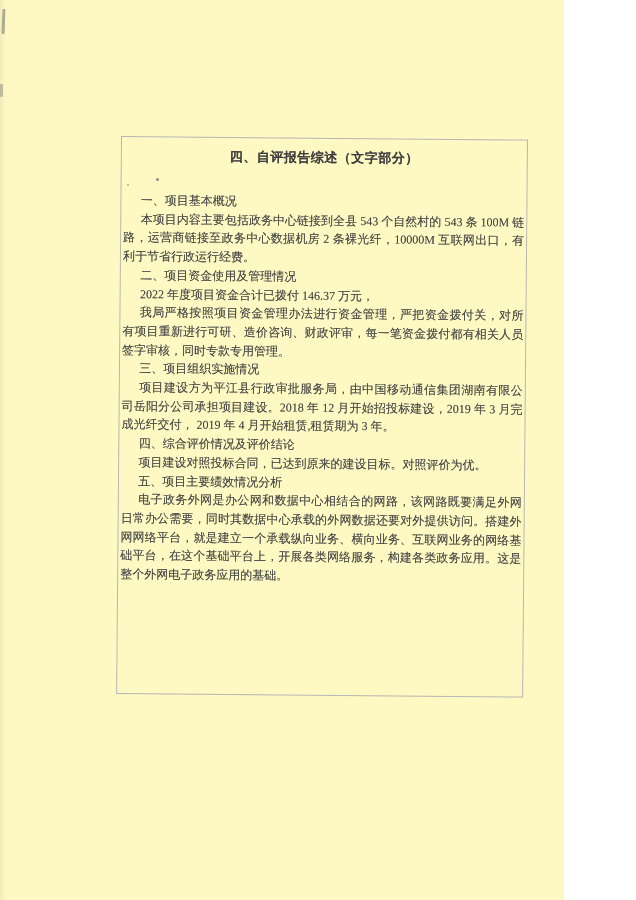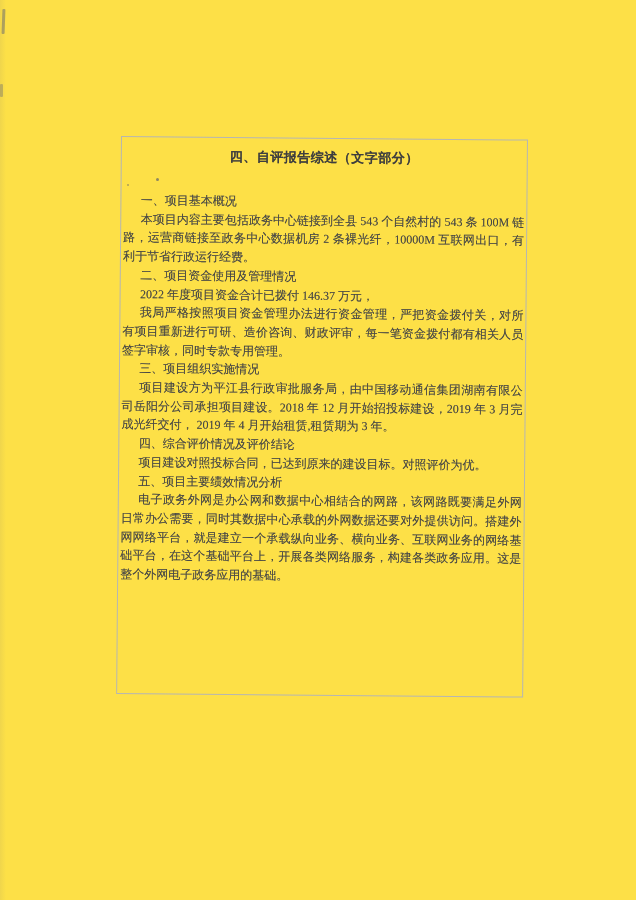--- a/index.html
+++ b/index.html
@@ -2,23 +2,23 @@
 <html><head>
 <meta charset="utf-8">
 <style>
   html, body {
     margin: 0;
     padding: 0;
     background: #ffffff;
   }
   .page {
     position: relative;
-    width: 636px;
+    width: 564px;
     height: 900px;
-    background: #fde047;
+    background: #fef9c3;
     overflow: hidden;
     font-family: "Liberation Serif", serif;
   }
   
   .page::before {
     content: "";
     position: absolute;
     left: 0; top: 0; bottom: 0;
     width: 6px;
     background: linear-gradient(90deg, rgba(120,120,118,0.10), rgba(120,120,118,0));

